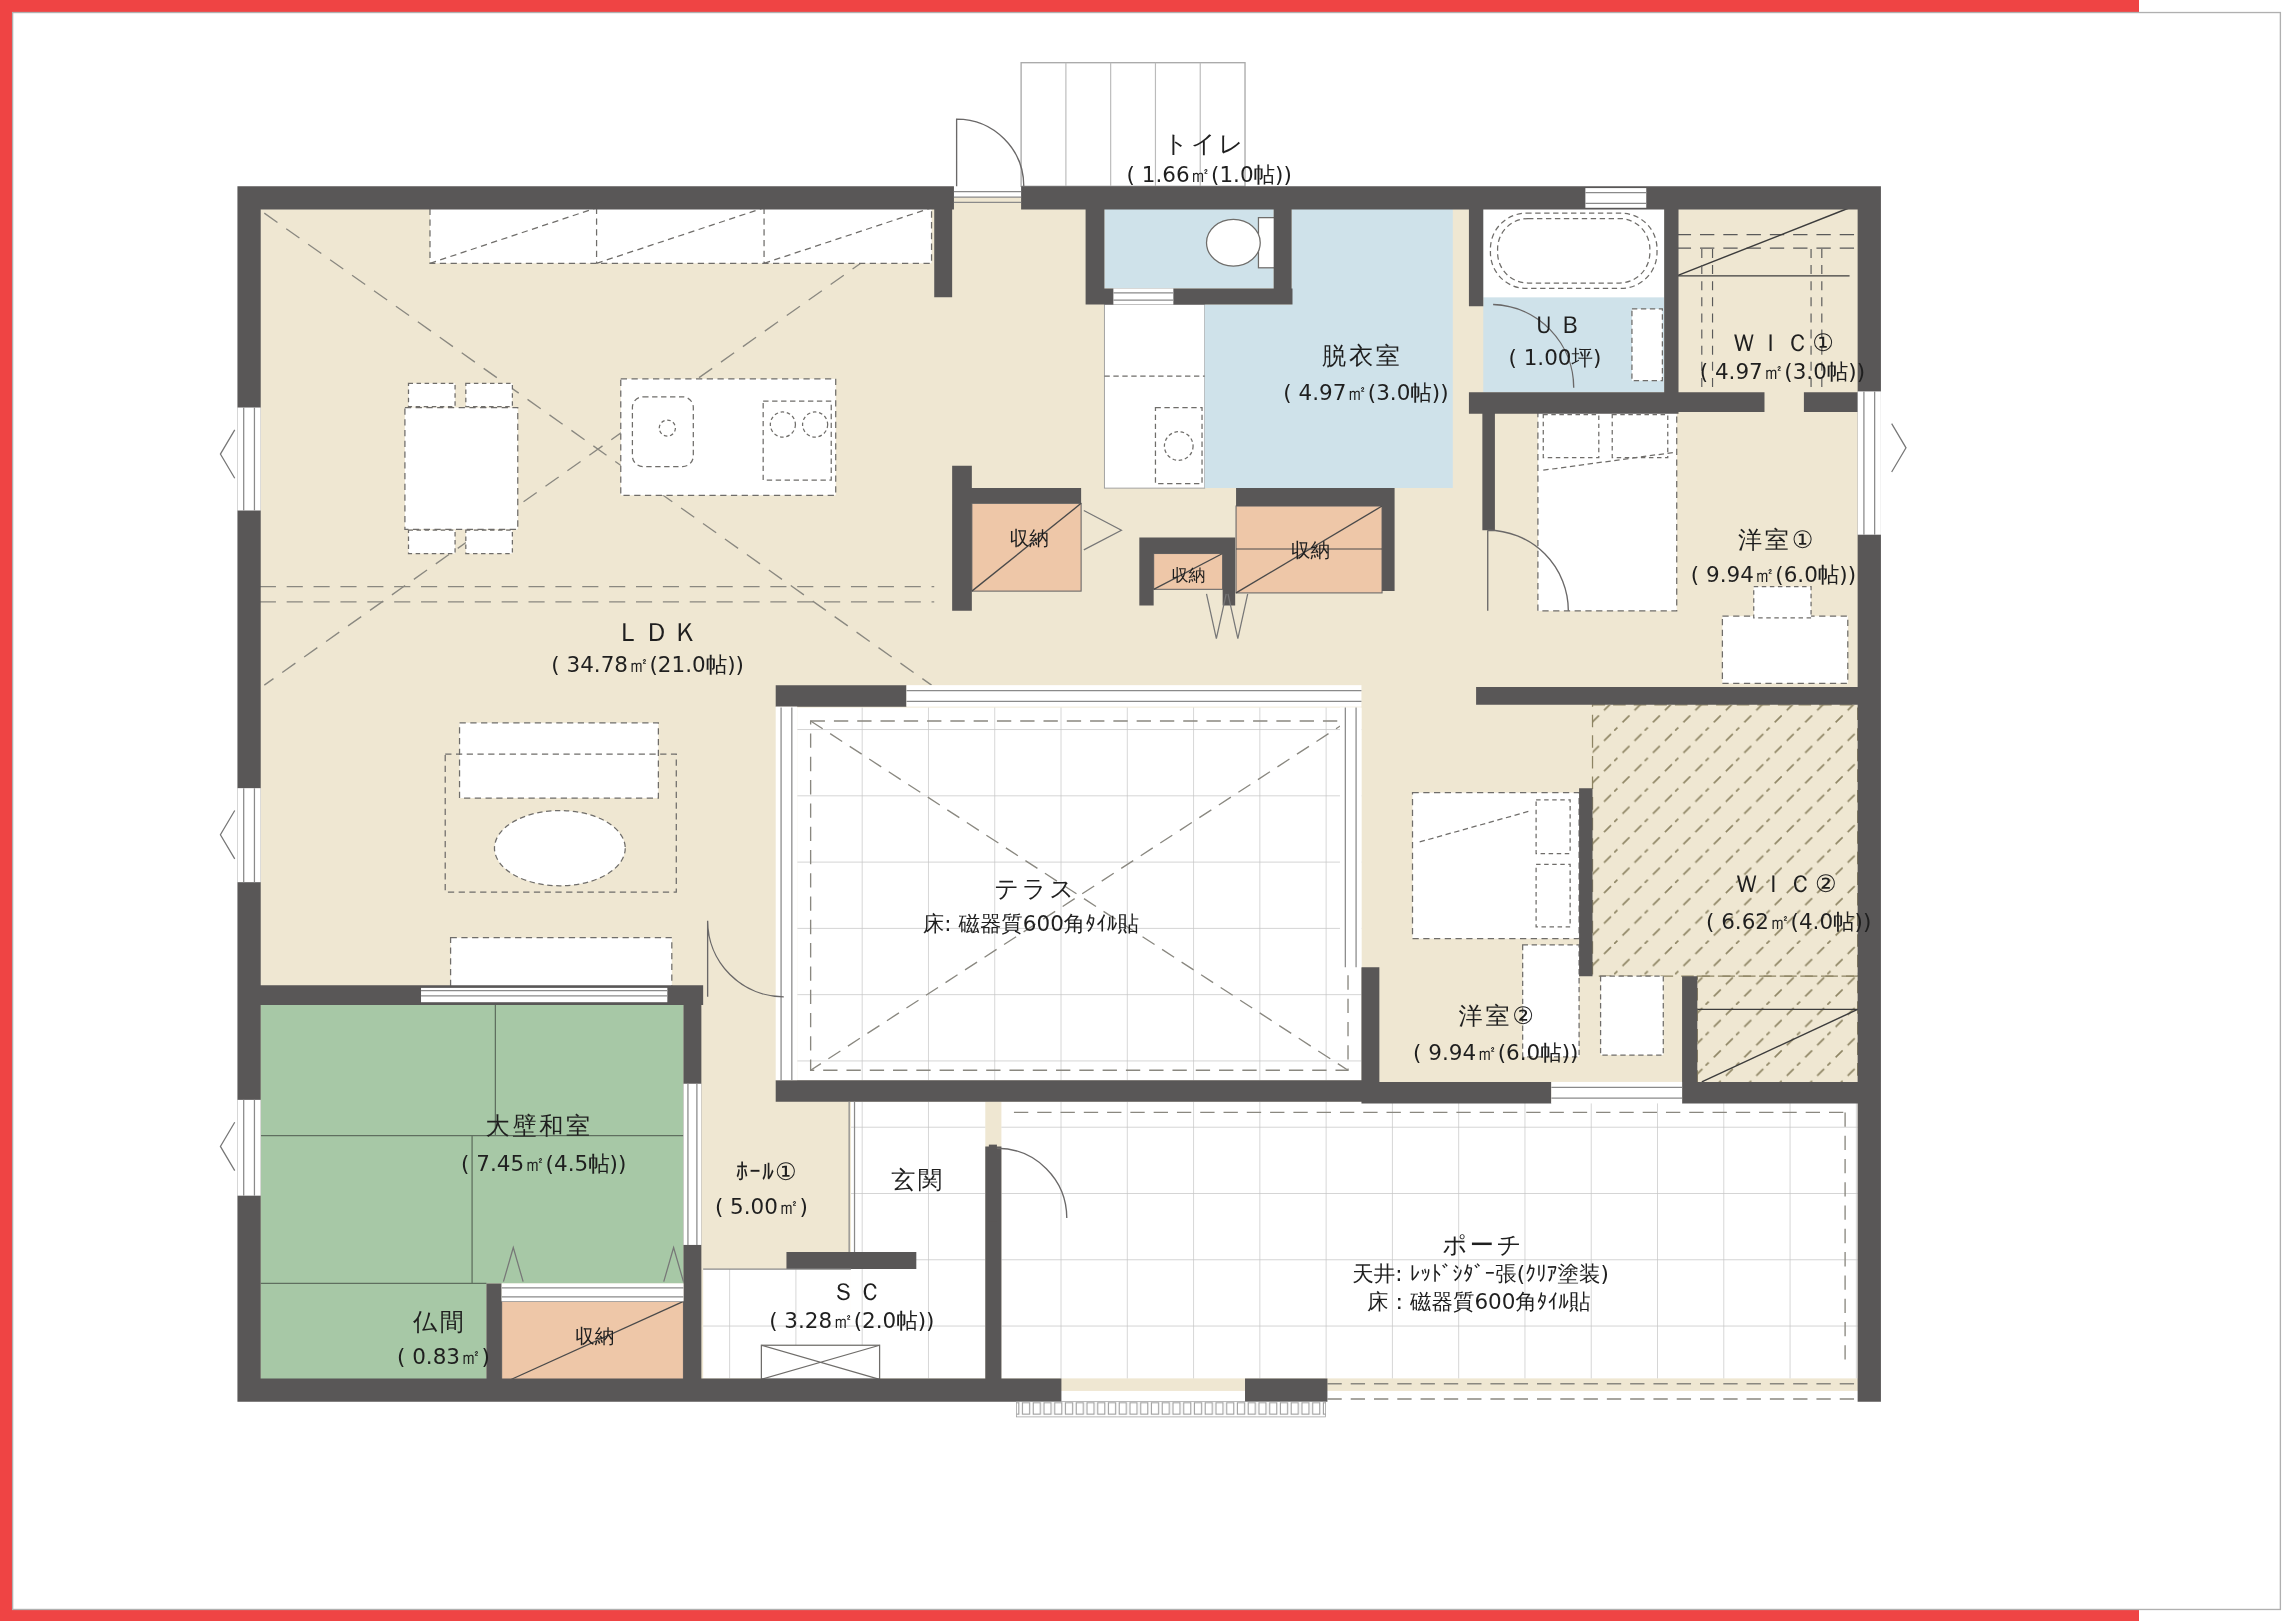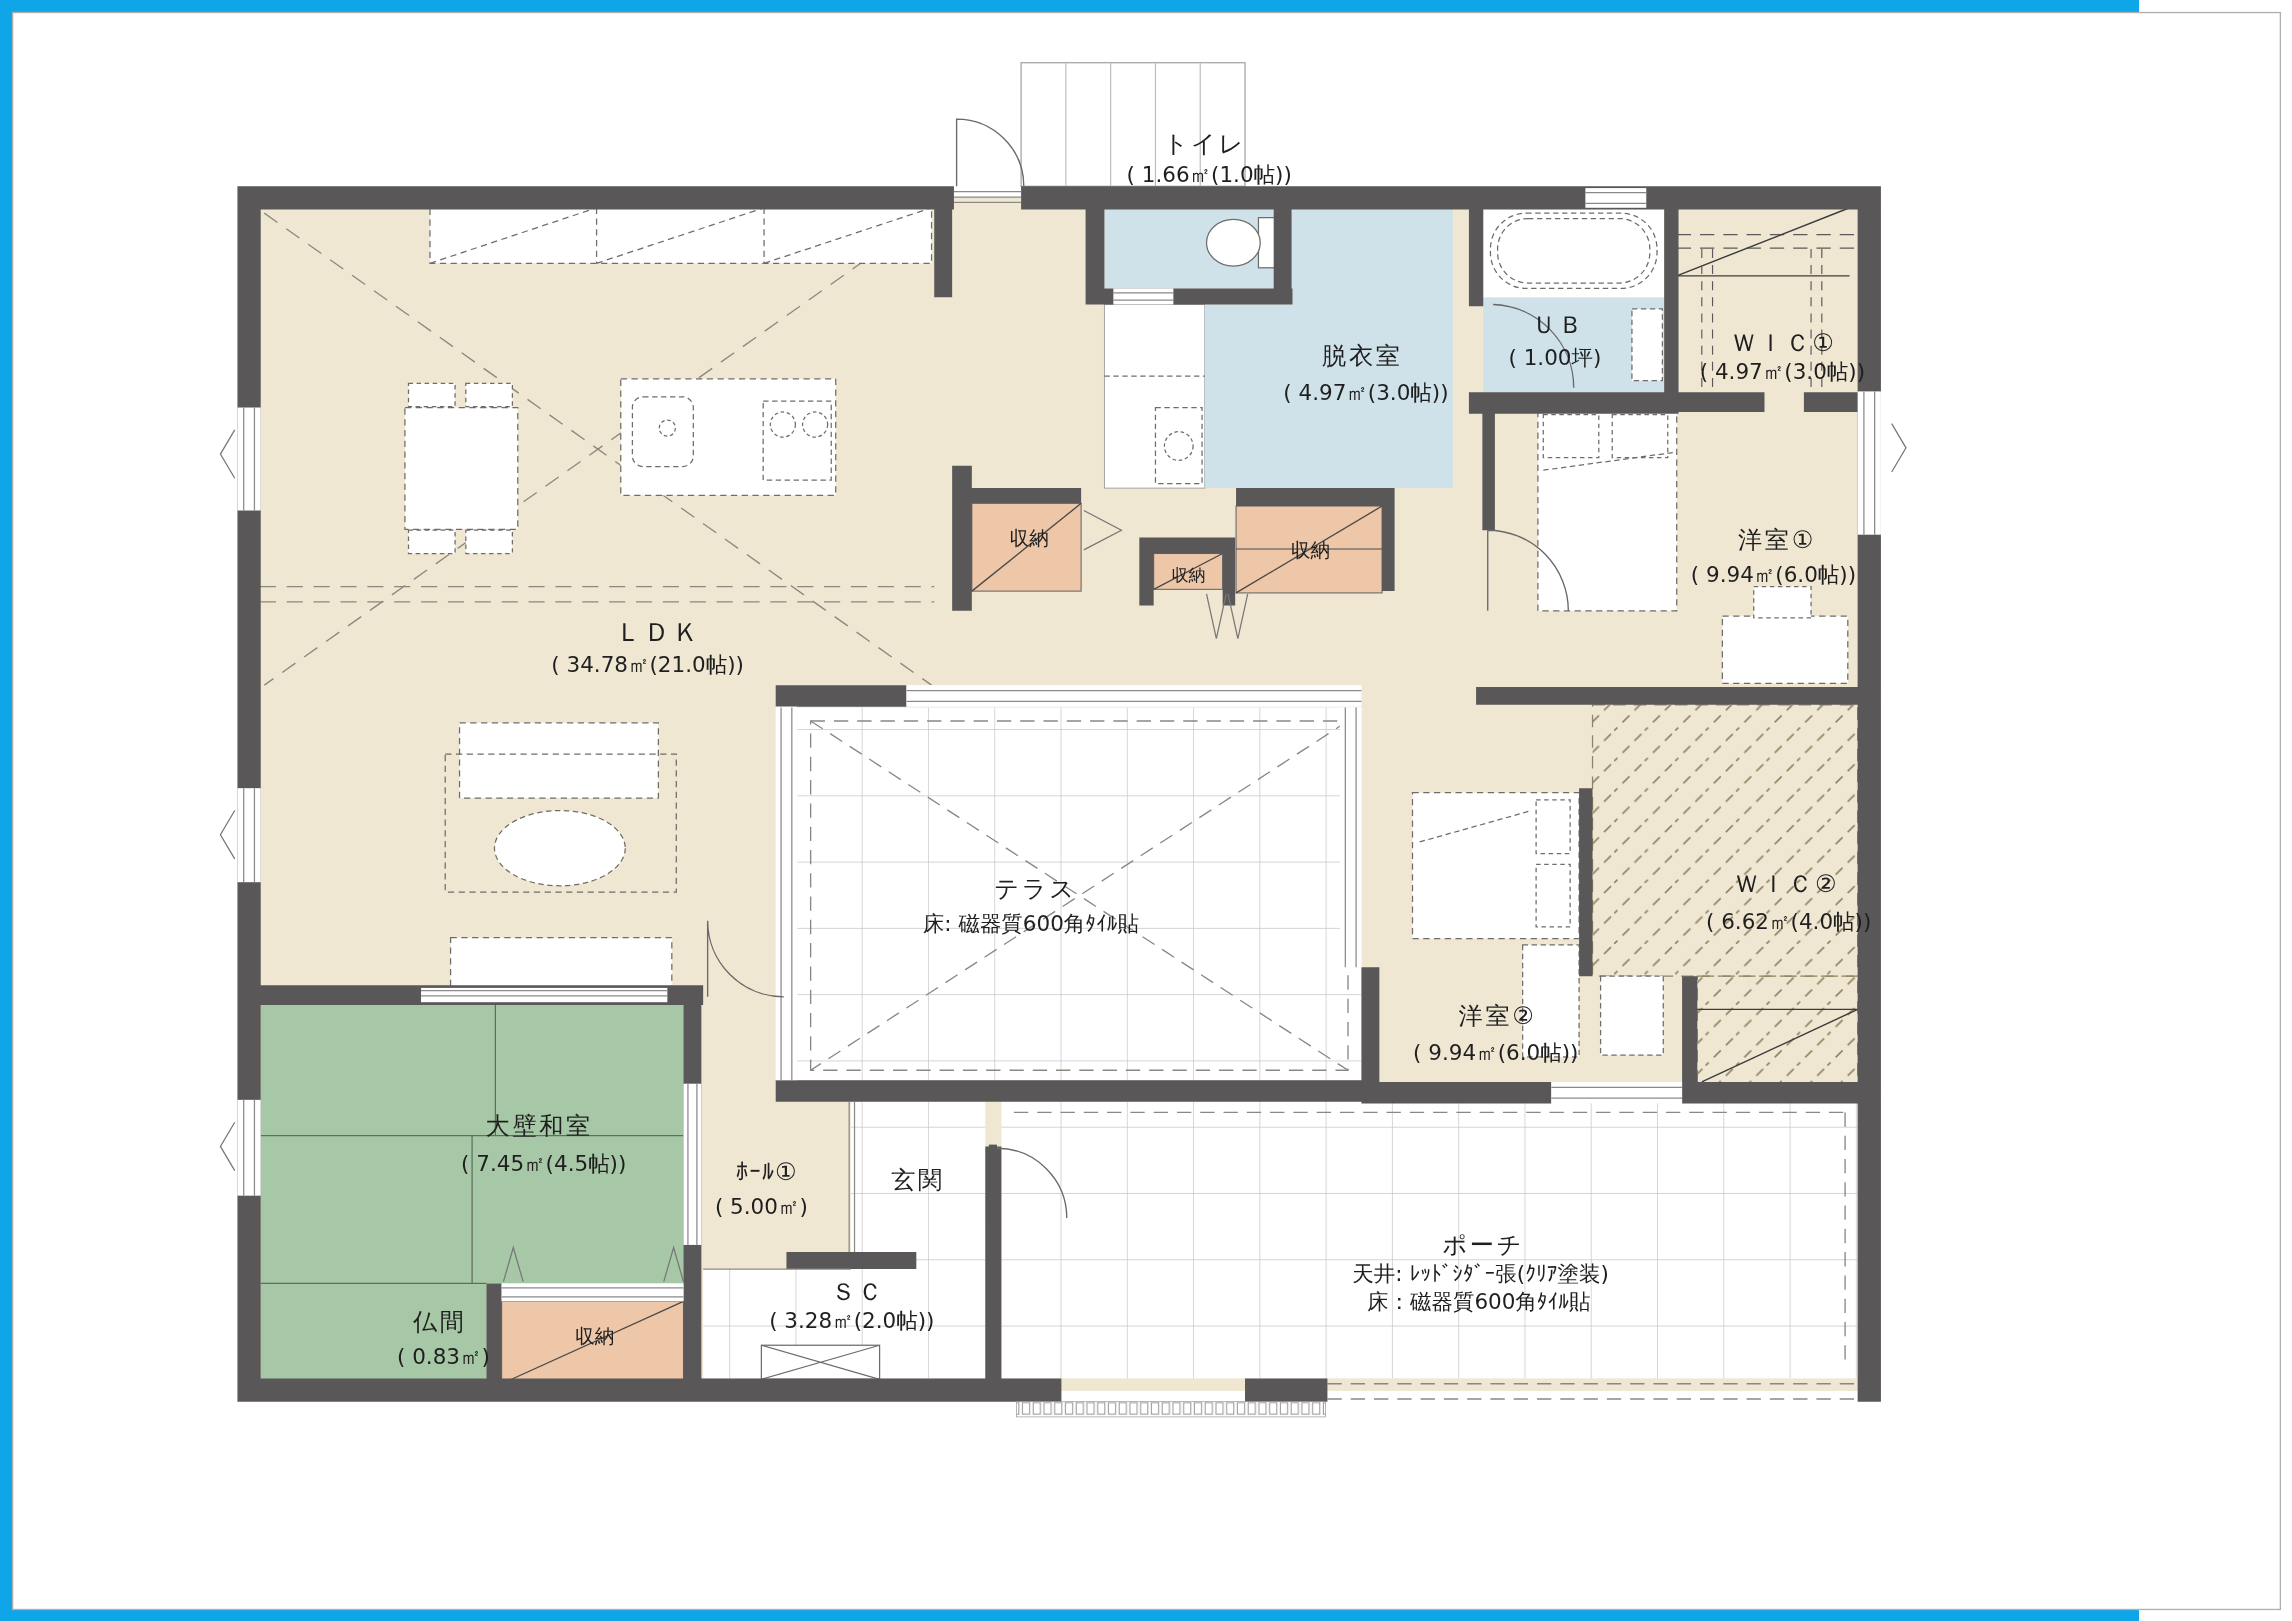--- a/index.html
+++ b/index.html
@@ -1,16 +1,16 @@
 <!DOCTYPE html>
 <html style="font-size:14.3px"><head>
 <meta charset="utf-8">
 <style>
   html,body{margin:0;padding:0;background:#ffffff;}
-  .page{position:relative;width:2139px;height:1622px;background:#0ea5e9;font-family:"DejaVu Sans","Liberation Sans",sans-serif;}
+  .page{position:relative;width:2139px;height:1622px;background:#ef4444;font-family:"DejaVu Sans","Liberation Sans",sans-serif;}
   svg{display:block;}
   text{fill:#1f1f1f;font-family:"DejaVu Sans","Liberation Sans",sans-serif;}
   .rm{font-size:27px;letter-spacing:3px;}
   .ar{font-size:24px;}
   .sm{font-size:22px;}
   .xs{font-size:19px;}
   .mid{text-anchor:middle;}
 </style>
 </head>
 <body>

